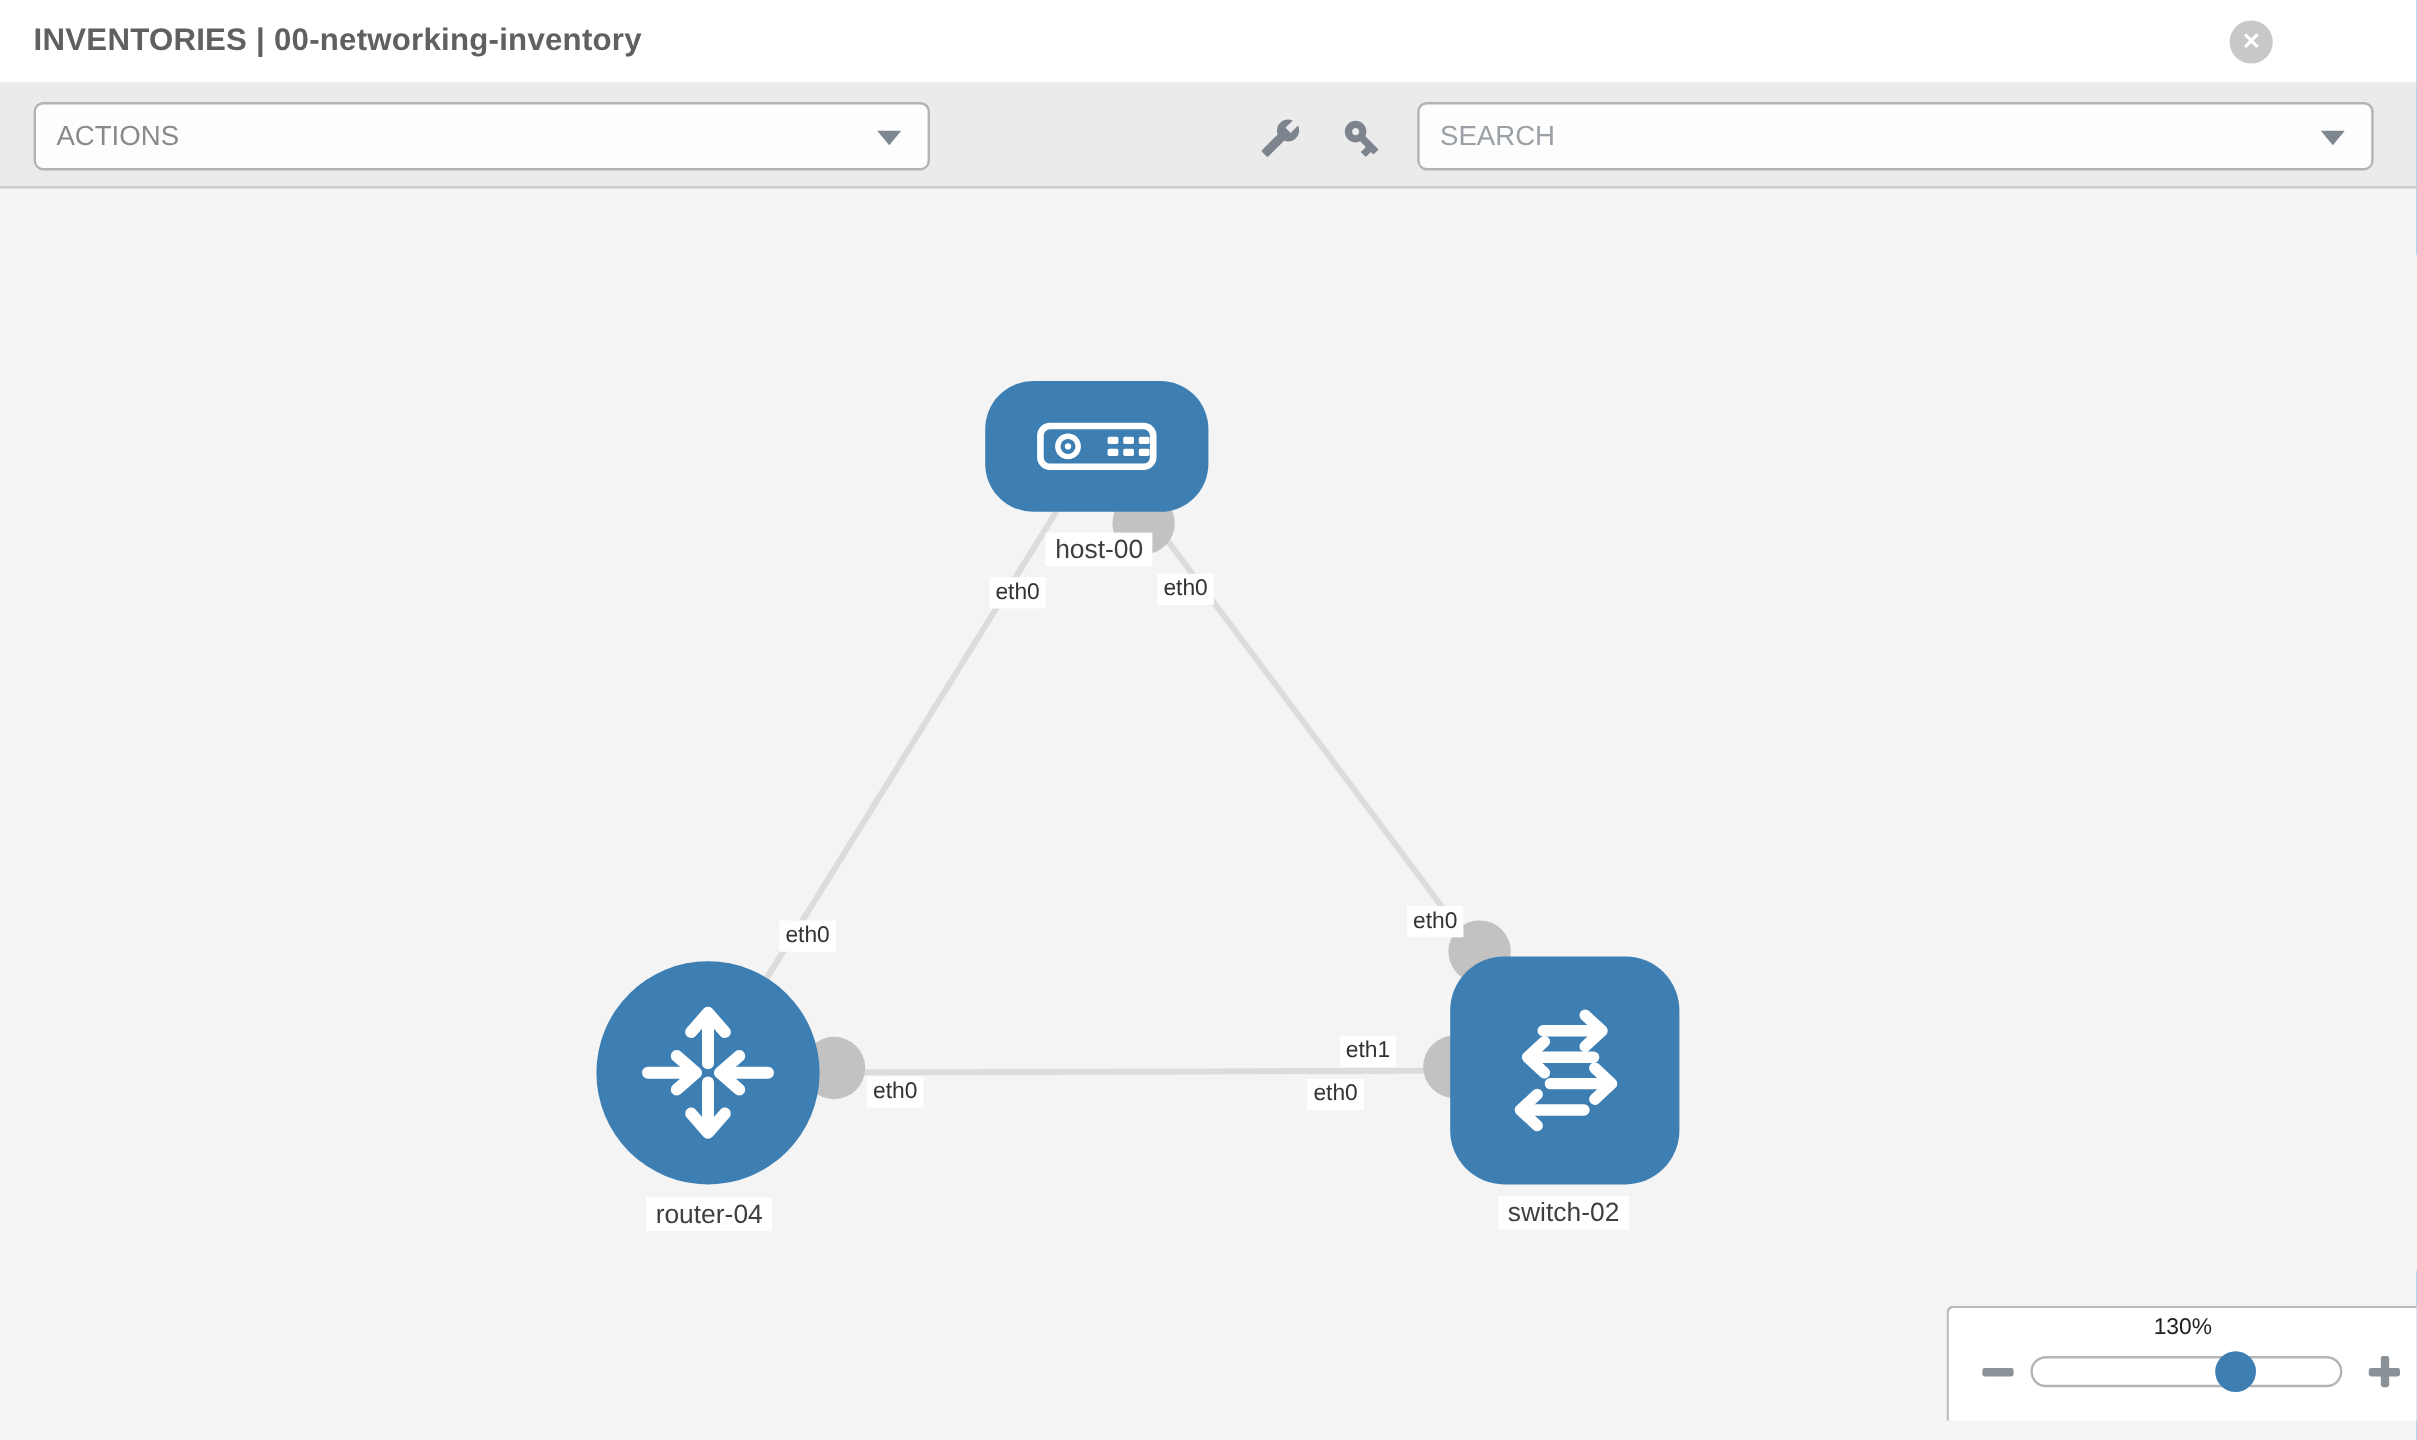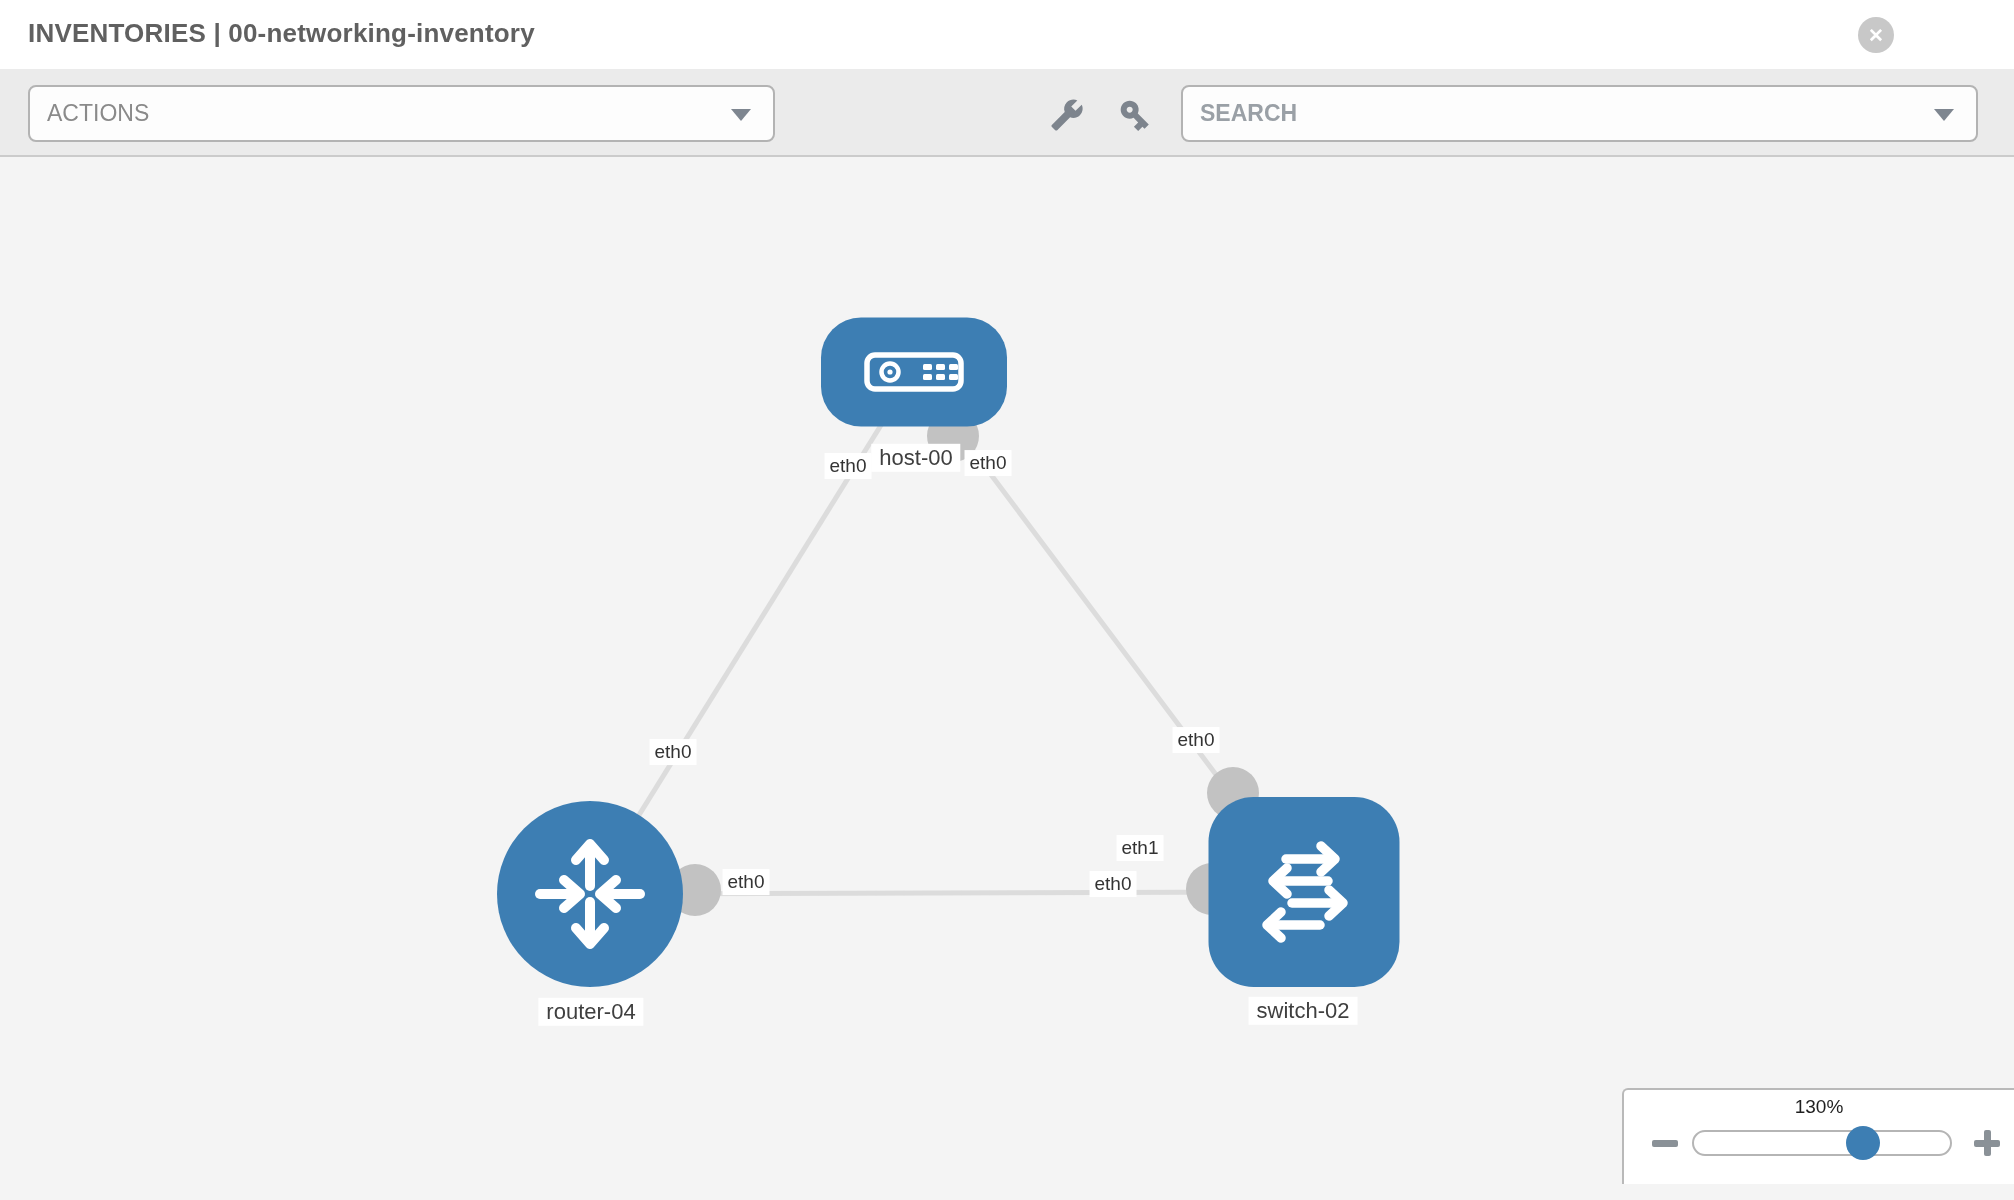--- a/index.html
+++ b/index.html
@@ -13,33 +13,33 @@
   .close-btn{position:absolute;left:1858px;top:17px;width:36px;height:36px;border-radius:50%;
           background:#c8c8c8;display:flex;align-items:center;justify-content:center;cursor:pointer;}
   .close-x{color:#ffffff;font-size:19px;font-weight:700;line-height:1;}
 
   
   .toolbar{position:absolute;top:69px;left:0;right:0;height:86px;background:#ebebeb;
           border-bottom:2px solid #cbcbcb;z-index:10;}
   .select-box{position:absolute;top:16px;height:57px;background:#fdfdfd;border:2px solid #b3b3b3;
           border-radius:8px;box-sizing:border-box;display:flex;align-items:center;cursor:pointer;}
   .select-label{padding-left:17px;font-size:23px;color:#8a8a8a;}
-  .select-label.search{color:#9aa0a6;font-weight:bold;}
+  .select-label.search{color:#9aa0a6;}
   .chevron-down{position:absolute;right:22px;top:22px;width:0;height:0;
           border-left:10px solid transparent;border-right:10px solid transparent;
           border-top:12px solid #7e8690;}
   .tool-btn{position:absolute;top:22px;width:48px;height:48px;display:flex;align-items:center;
           justify-content:center;cursor:pointer;}
 
   
   .stage{position:absolute;top:155px;left:0;right:0;bottom:0;background:#f4f4f4;z-index:1;}
   #graph-svg{position:absolute;top:0;left:0;z-index:1;}
   #labels-layer{position:absolute;top:0;left:0;width:2014px;height:1200px;z-index:2;pointer-events:none;}
   .iface-label{position:absolute;transform:translate(-50%,-50%);background:#ffffff;color:#333333;
-          font-size:19px;line-height:1.15;padding:2px 5px;white-space:nowrap;}
+          font-size:19px;line-height:1.15;padding:2px 5px;white-space:nowrap;margin-top:28px;}
   .node-label{position:absolute;transform:translate(-50%,-50%);background:#ffffff;color:#3f3f3f;
           font-size:22px;line-height:1.2;padding:1px 8px;white-space:nowrap;}
 
   
   .zoom-panel{position:absolute;left:1622px;top:1088px;width:392px;height:96px;background:#ffffff;
           border-left:2px solid #b9b9b9;border-top:2px solid #b9b9b9;border-radius:6px 0 0 0;
           box-sizing:border-box;z-index:20;}
   .zoom-value{position:absolute;top:6px;left:0;width:100%;text-align:center;
           font-size:19px;color:#1f1f1f;}
   .zoom-minus-btn{position:absolute;left:24px;top:36px;width:34px;height:34px;display:flex;

